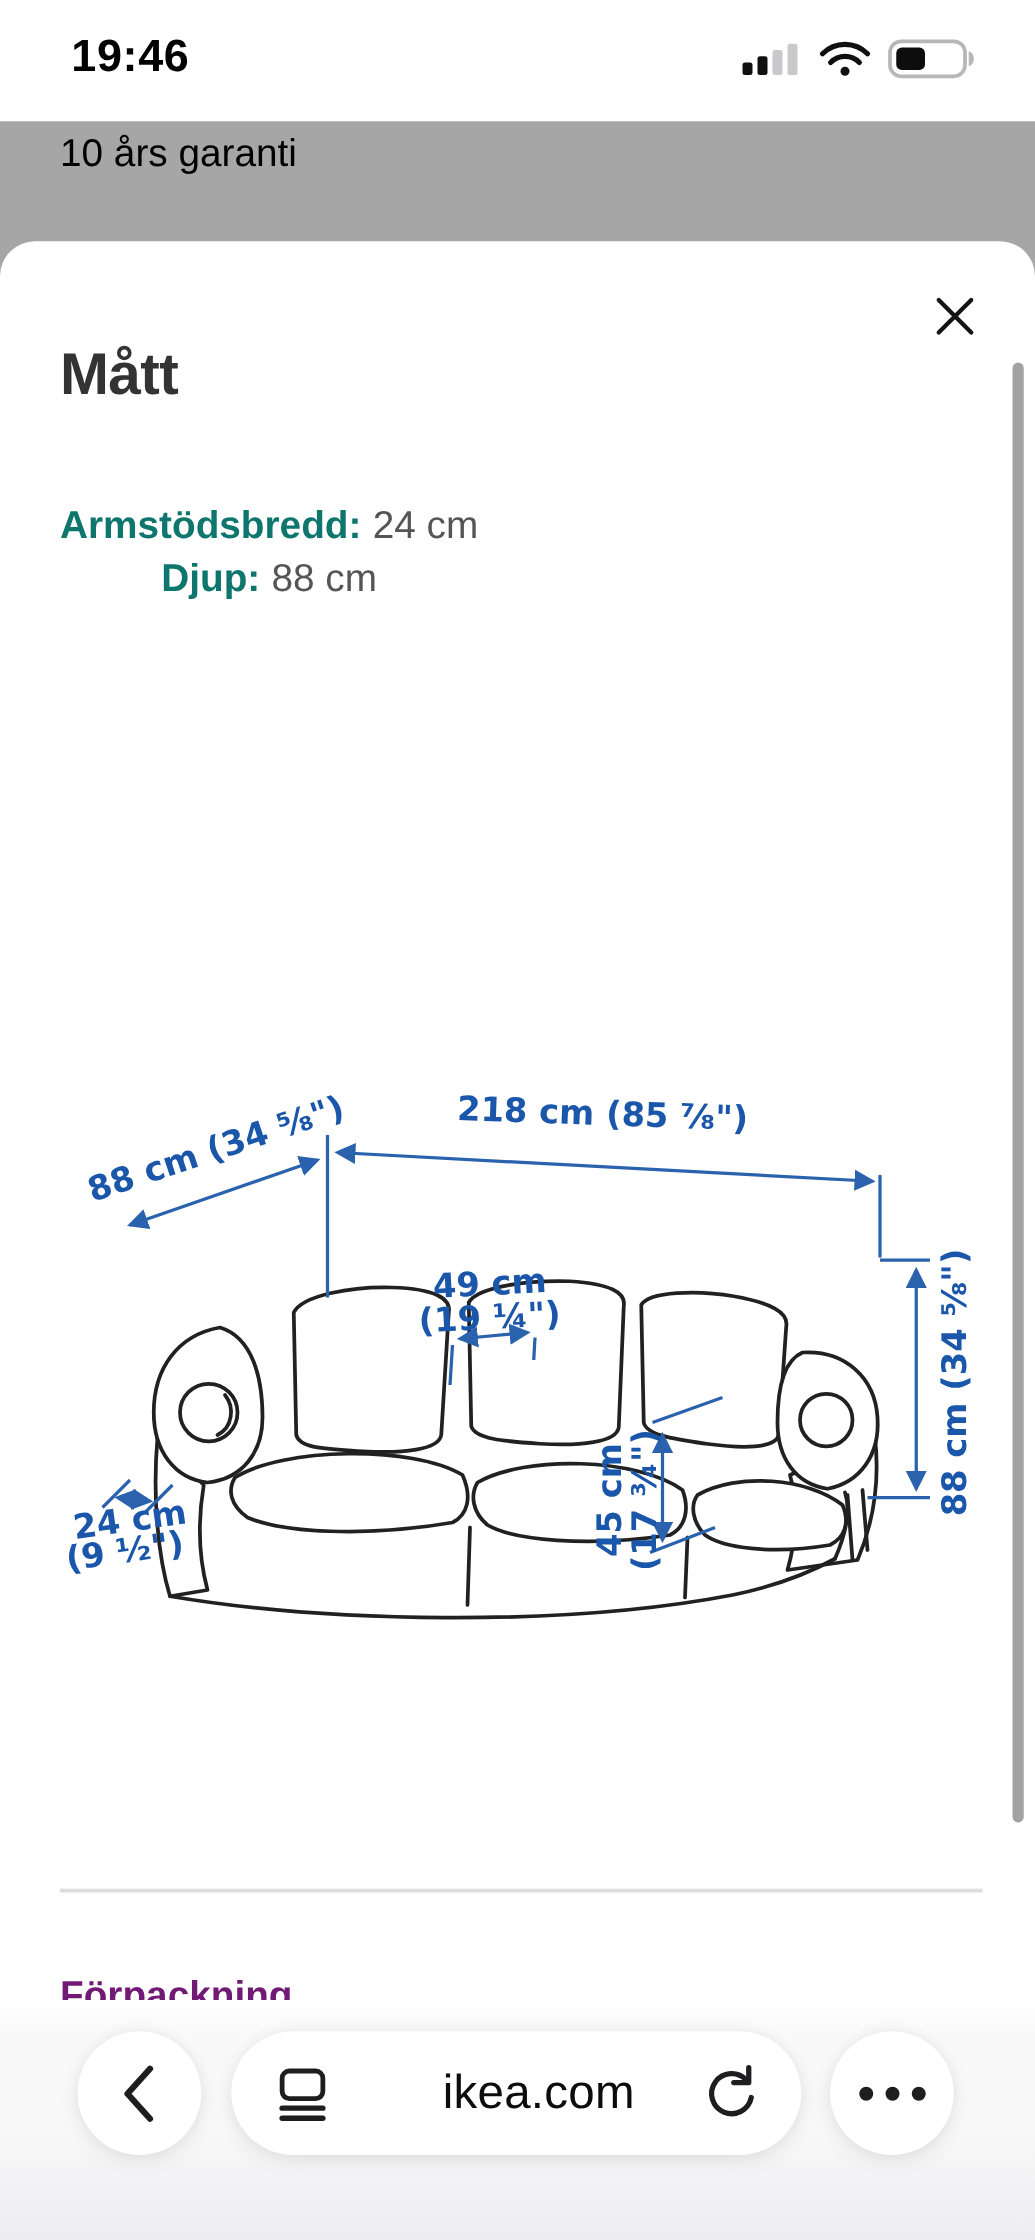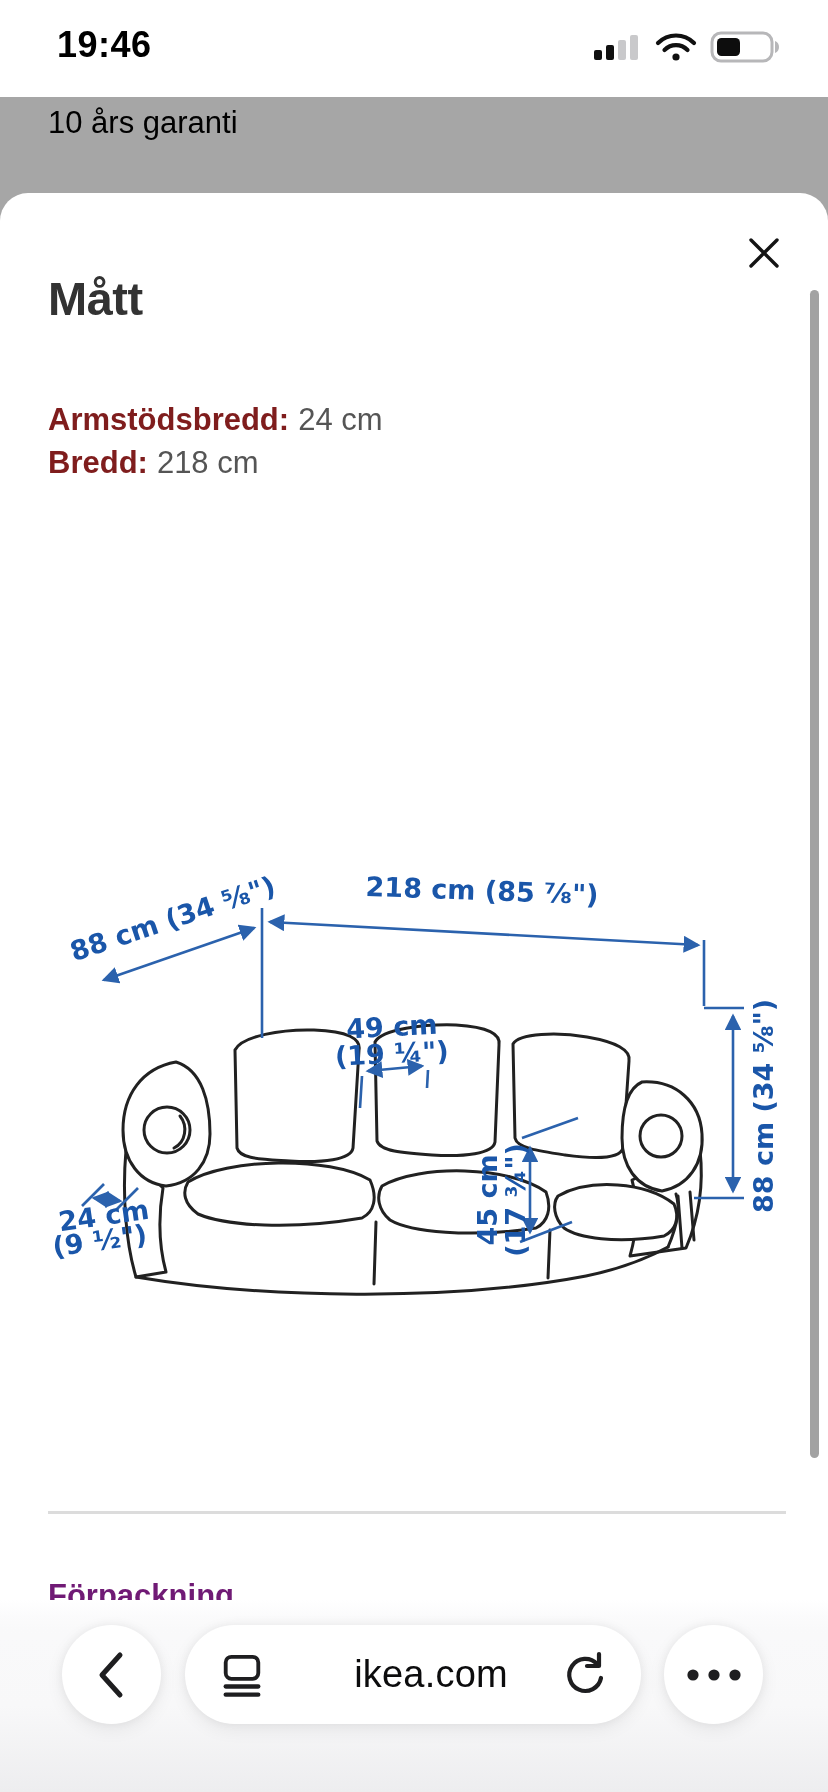--- a/index.html
+++ b/index.html
@@ -11,26 +11,26 @@
   
   .status-bar{position:absolute;top:0;left:0;right:10px;height:97px;background:#fff;}
   .status-time{position:absolute;left:57px;top:24px;font-size:36px;font-weight:700;color:#000;letter-spacing:.5px;}
   .status-icons{position:absolute;right:36px;top:30px;display:flex;align-items:center;gap:12px;}
   
   .dim-strip{position:absolute;top:97px;left:0;right:0;height:126px;background:#a6a6a6;}
   .dim-strip-text{position:absolute;left:20px;top:8px;font-size:31px;color:#000000;margin-left:28px;}
   
   .sheet{
     position:absolute;top:193px;left:0;right:0;bottom:0;
-    background:#ffffff;border-radius:28px 28px 0 0;
+    background:#ffffff;border-radius:28px 28px 0 0;text-align:center;
   }
   .close-btn{position:absolute;top:32px;right:36px;width:56px;height:56px;display:flex;align-items:center;justify-content:center;cursor:pointer;background:none;border:none;padding:0;}
   .sheet-title{position:absolute;left:48px;top:78px;font-size:47px;font-weight:700;color:#333;letter-spacing:-.5px;}
   .measurements{position:absolute;left:48px;top:205px;font-size:31px;color:#484848;line-height:43px;}
-  .m-label{font-weight:700;color:#7f1d1d;}
+  .m-label{font-weight:700;color:#0f766e;}
   .m-value{margin-left:9px;color:#555;}
   
   .divider{position:absolute;left:48px;width:738px;top:1318px;height:3px;background:#dcdcdc;}
   .next-section{position:absolute;left:48px;top:1385px;height:22px;overflow:hidden;}
   .next-section span{font-size:31px;font-weight:700;color:#701a75;}
   
   .scrollbar{position:absolute;left:810px;top:290px;width:9px;height:1168px;border-radius:5px;background:#a2a2a2;}
   
   .diagram{position:absolute;left:30px;top:557px;width:770px;height:560px;}
   .dim-text{font-family:"DejaVu Sans","Liberation Sans",sans-serif;font-weight:700;font-size:27px;fill:#1a56a9;}
@@ -93,21 +93,21 @@
     <button class="close-btn">
       <svg width="46" height="46" viewBox="0 0 46 46">
         <path d="M10,10 L36,36 M36,10 L10,36" stroke="#141414" stroke-width="3.4" stroke-linecap="round"></path>
       </svg>
     </button>
 
     <div class="sheet-title">Mått</div>
 
     <div class="measurements">
       <div><span class="m-label">Armstödsbredd:</span><span class="m-value">24 cm</span></div>
-      <div><span class="m-label">Bredd:</span><span class="m-value">218 cm</span></div>
+      <div><span class="m-label">Djup:</span><span class="m-value">88 cm</span></div>
     </div>
 
     <svg class="diagram" viewBox="0 0 770 560">
       <defs>
         <marker id="arr" viewBox="0 0 10 10" refX="8.5" refY="5" markerWidth="6.5" markerHeight="6.5" orient="auto-start-reverse">
           <path d="M0,0 L10,5 L0,10 Z" fill="#2b62ad"></path>
         </marker>
       </defs>
 
       <g class="sketch">

